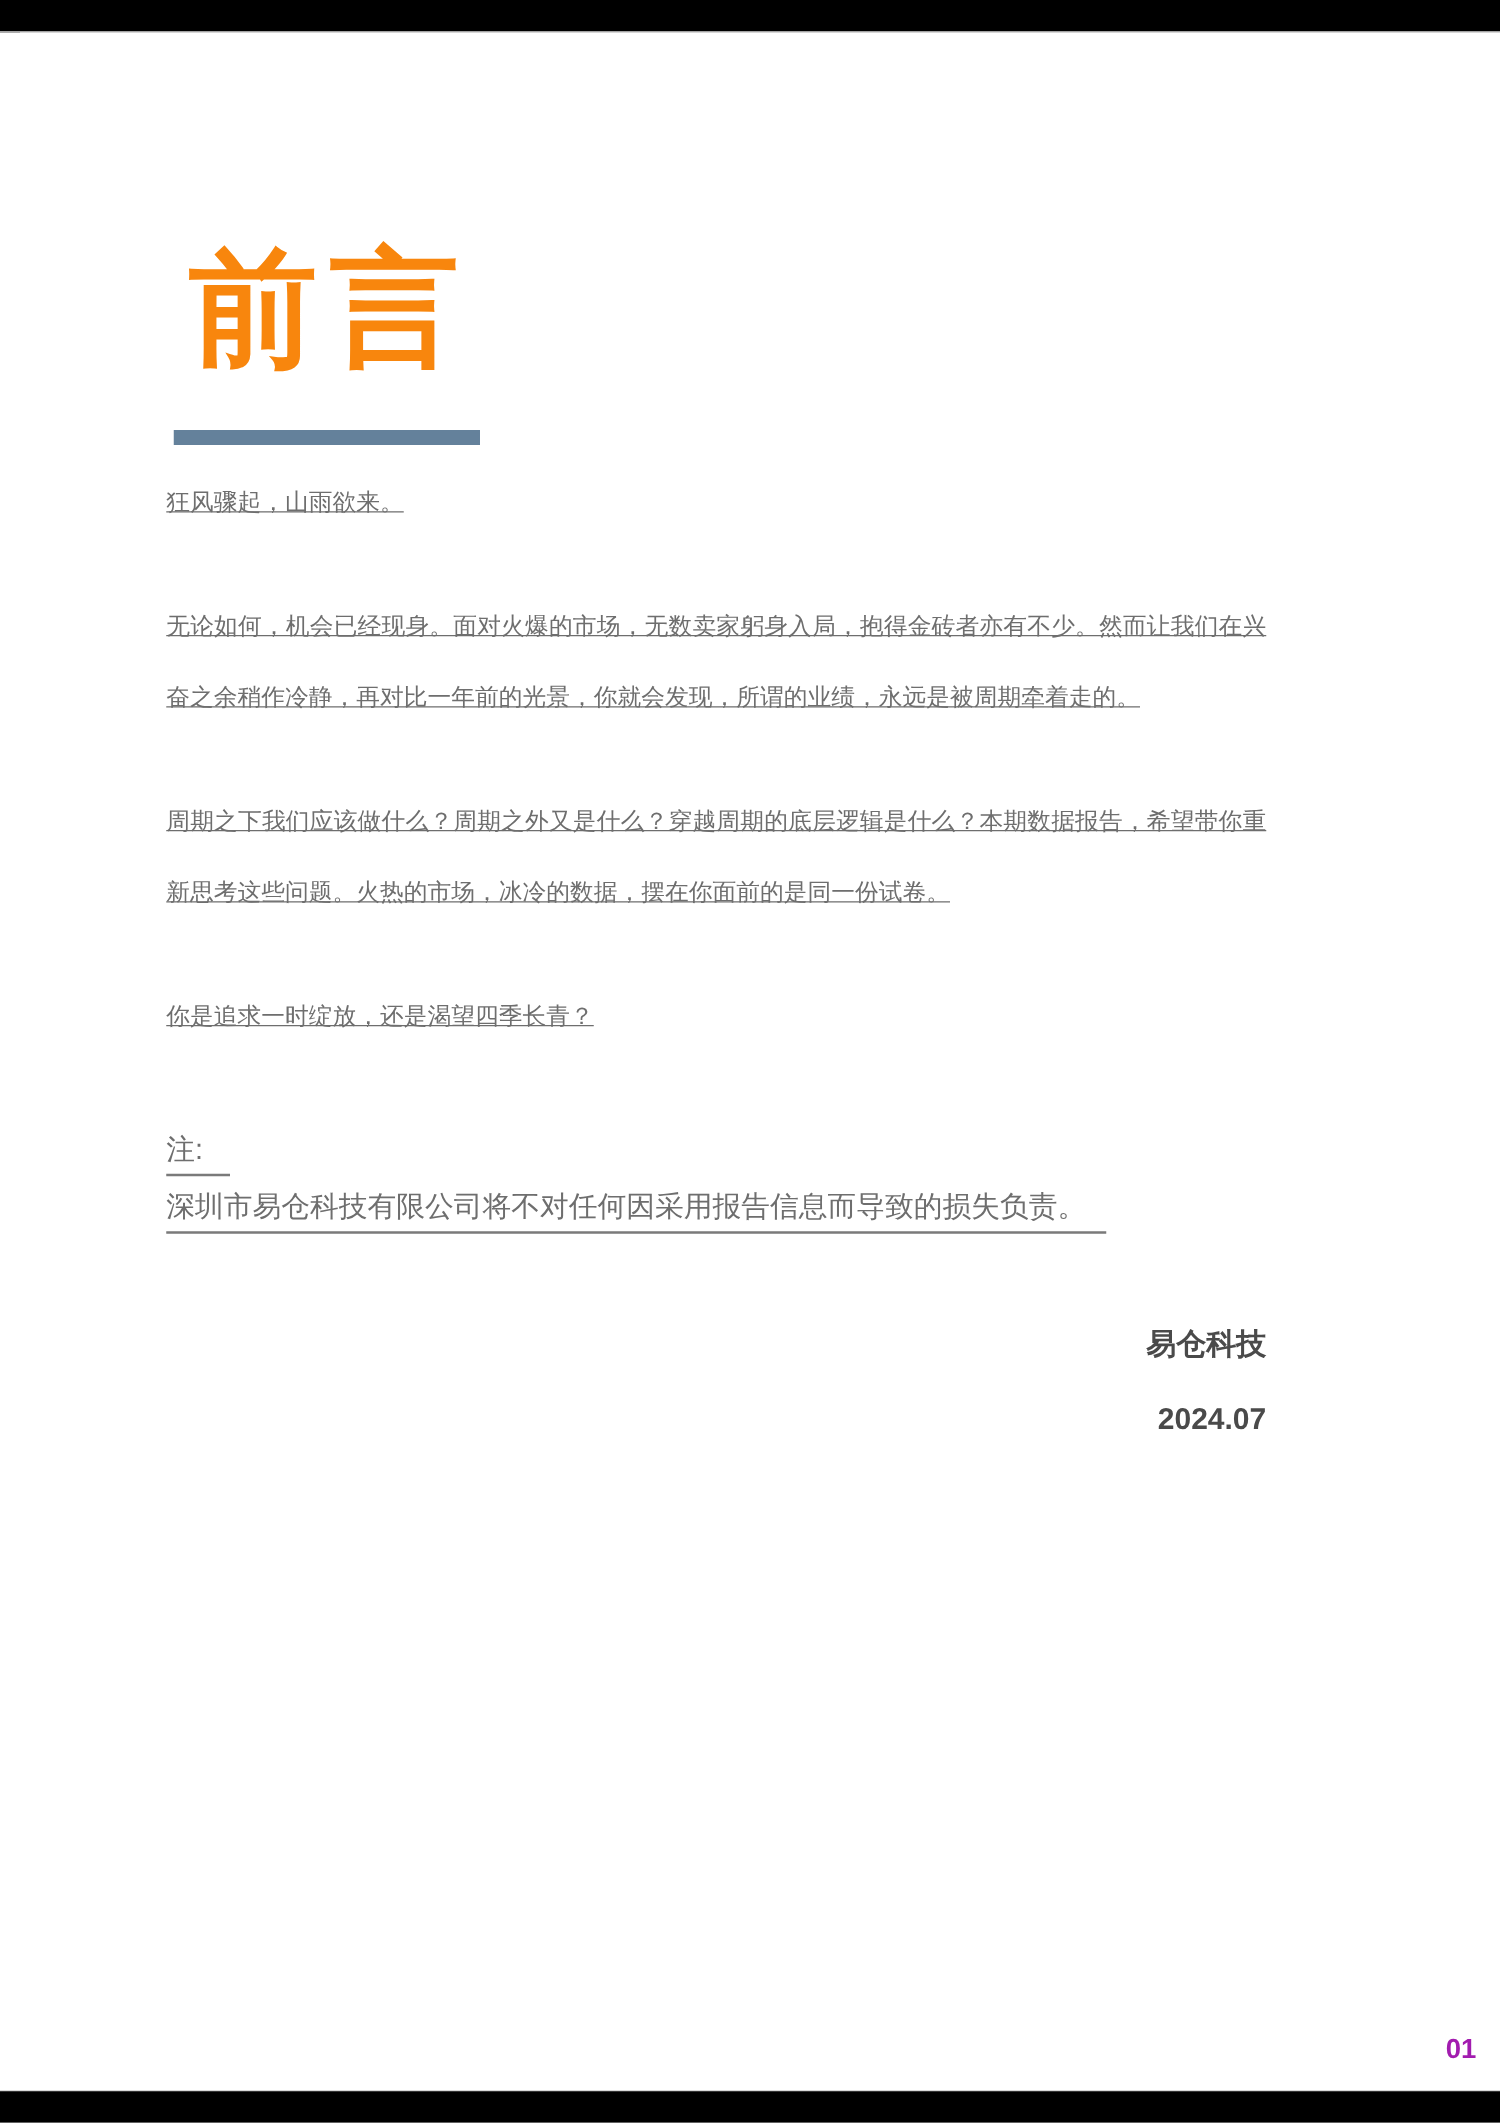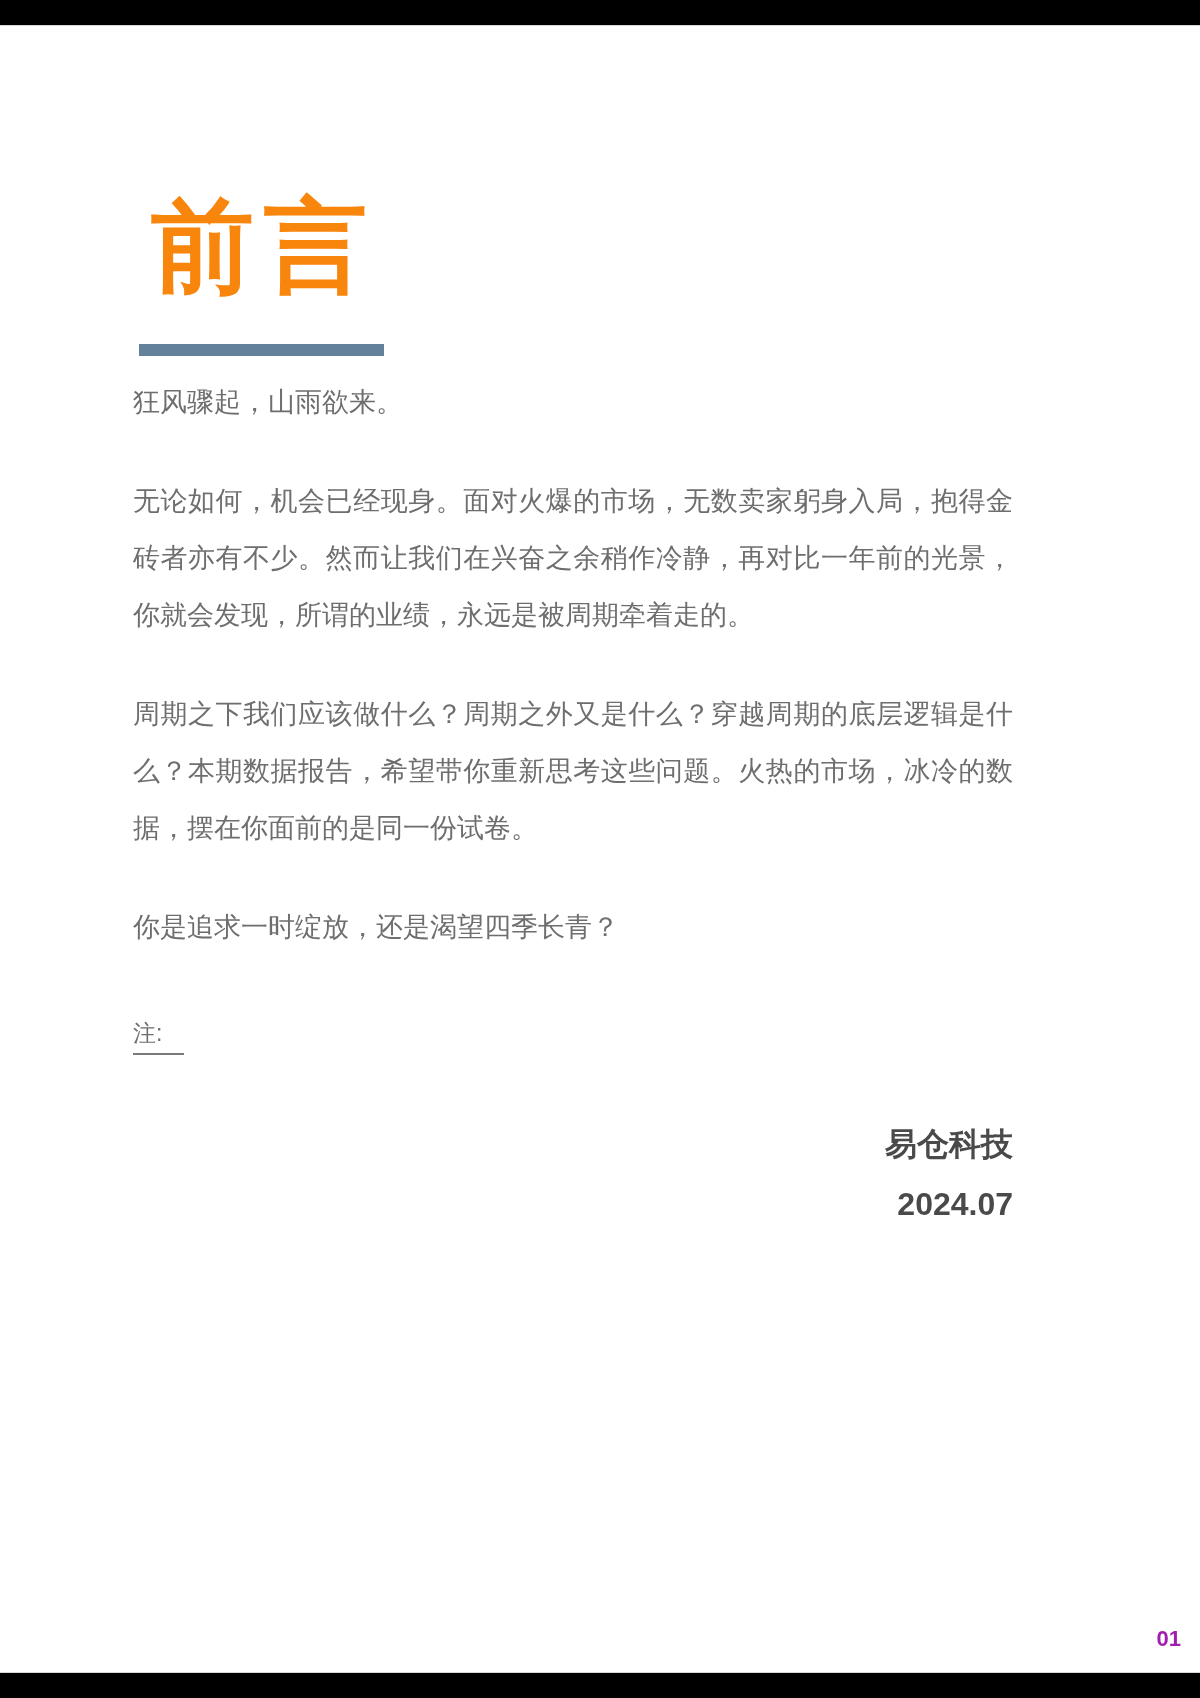--- a/index.html
+++ b/index.html
@@ -53,23 +53,24 @@
     margin-top: 40px;
     margin-left: 6px;
     width: 245px;
     height: 12px;
     background: #64819B;
   }
 
   .body-text {
     margin-top: 18px;
     color: #6E6E6E;
-    font-size: 27px;
+    font-size: 19px;
     line-height: 57px;
     text-align: justify;
+    text-decoration: underline;
   }
   .body-text p { margin-bottom: 42px; }
   .body-text p:last-child { margin-bottom: 0; }
 
   .note {
     margin-top: 54px;
     color: #6E6E6E;
     font-size: 23px;
     line-height: 46px;
   }
@@ -79,21 +80,21 @@
     padding-bottom: 5px;
     padding-right: 16px;
     border-bottom: 2px solid #7a7a7a;
   }
   .note .note-line.note-label span { padding-right: 22px; }
 
   .footer {
     margin-top: 58px;
     text-align: right;
     color: #4A4A4A;
-    font-size: 32px;
+    font-size: 24px;
     font-weight: bold;
     line-height: 60px;
   }
 
   .page-number {
     position: absolute;
     top: 1600px;
     right: 35px;
     color: #a21caf;
     font-size: 22px;
@@ -117,20 +118,23 @@
         <p>狂风骤起，山雨欲来。</p>
         <p>无论如何，机会已经现身。面对火爆的市场，无数卖家躬身入局，抱得金砖者亦有不少。然而让我们在兴奋之余稍作冷静，再对比一年前的光景，你就会发现，所谓的业绩，永远是被周期牵着走的。</p>
         <p>周期之下我们应该做什么？周期之外又是什么？穿越周期的底层逻辑是什么？本期数据报告，希望带你重新思考这些问题。火热的市场，冰冷的数据，摆在你面前的是同一份试卷。</p>
         <p>你是追求一时绽放，还是渴望四季长青？</p>
       </div>
 
       <div class="note">
         <div class="note-line note-label">
           <span>注: </span>
         </div>
+        <div class="note-line">
+          <span>深圳市易仓科技有限公司将不对任何因采用报告信息而导致的损失负责。</span>
+        </div>
       </div>
 
       <div class="footer">
         <div>易仓科技</div>
         <div>2024.07</div>
       </div>
 
     </div>
 
     <div class="page-number">01</div>

